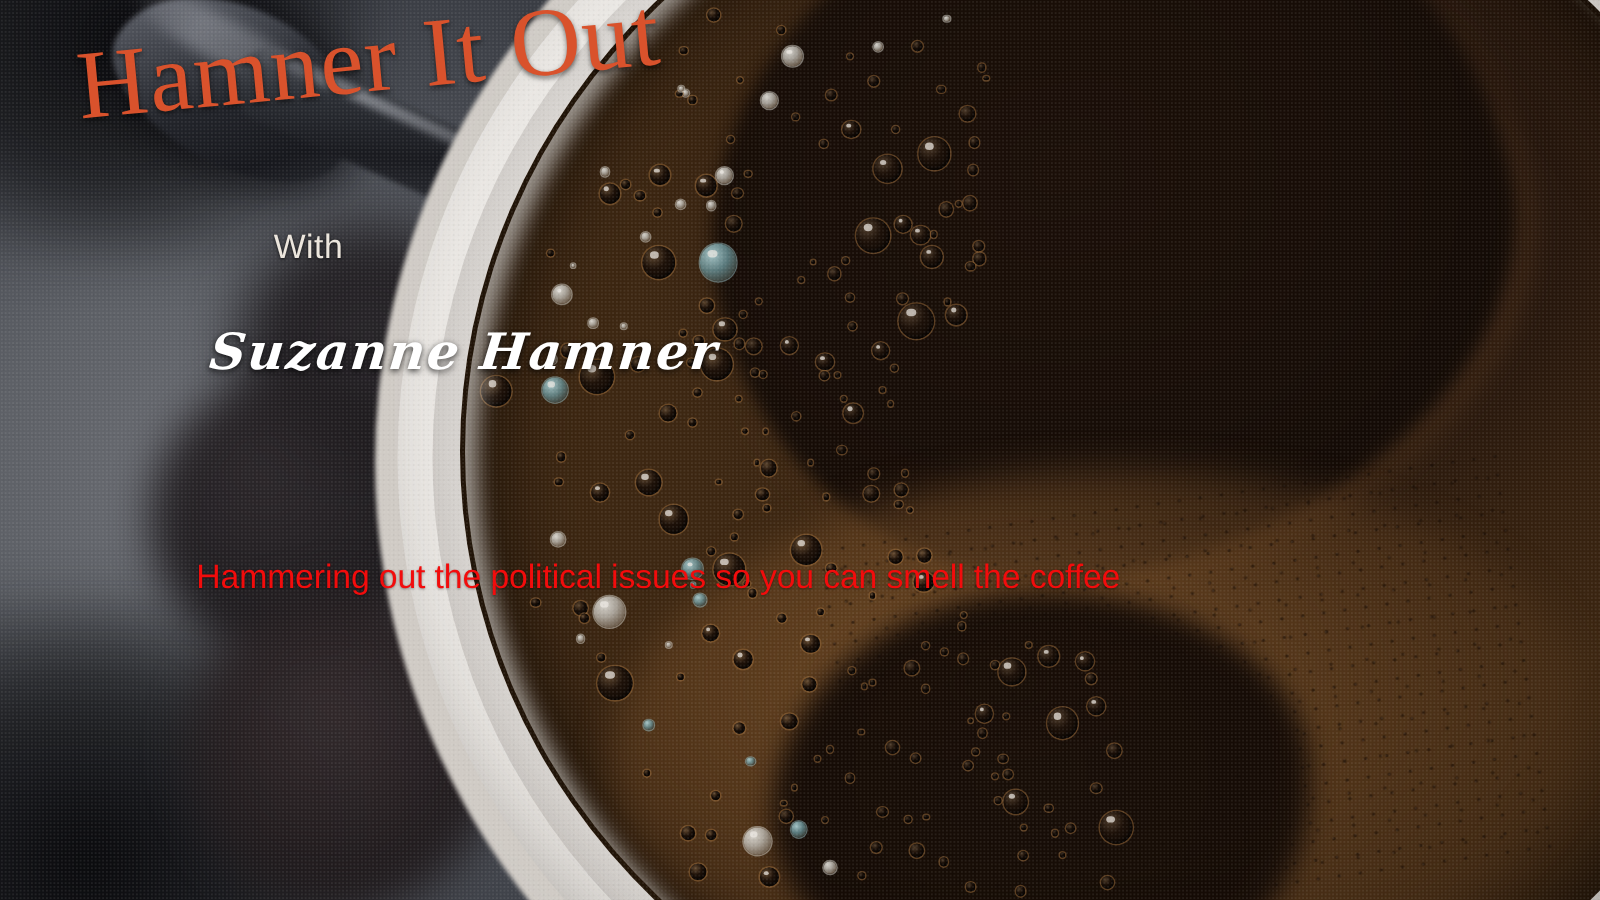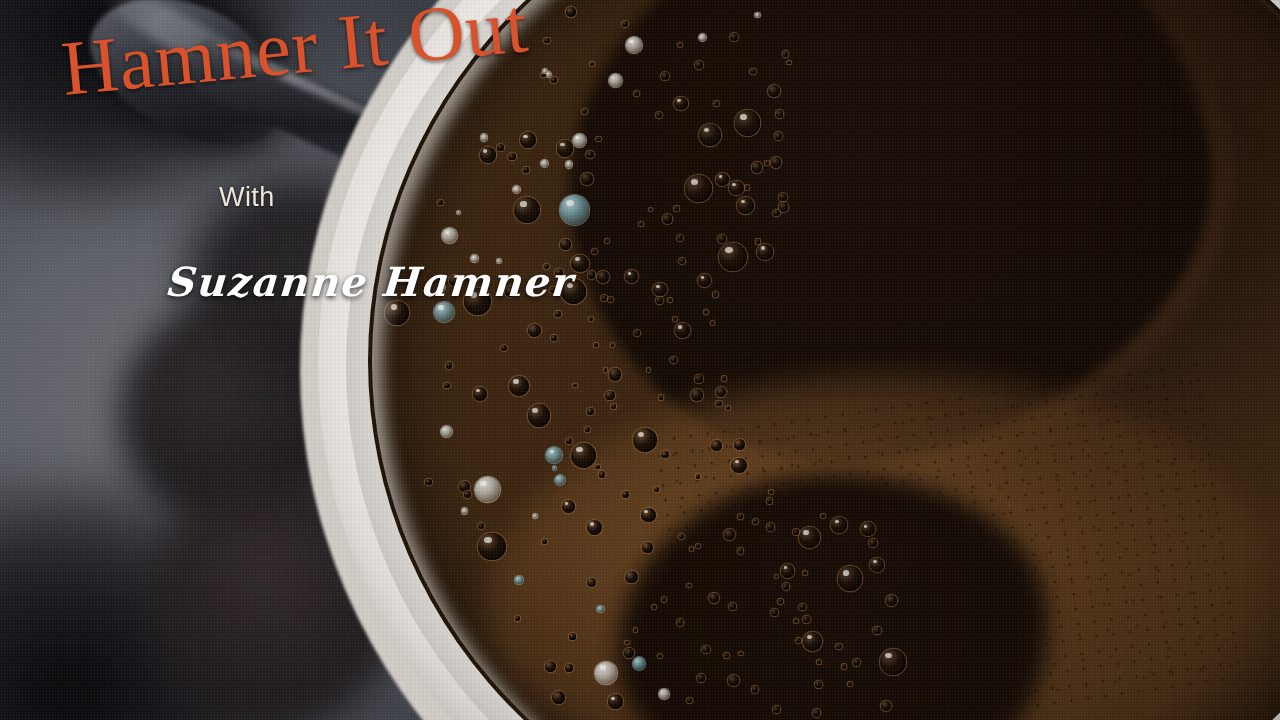--- a/index.html
+++ b/index.html
@@ -569,14 +569,15 @@
 
     <div class="grain"></div>
   </div>
 
   <div class="title">Hamner It Out</div>
 
   <div class="with">With</div>
 
   <div class="host">Suzanne Hamner</div>
 
+  <div class="tagline">Hammering out the political issues so you can smell the coffee</div>
 
 </div>
 
 </body></html>

